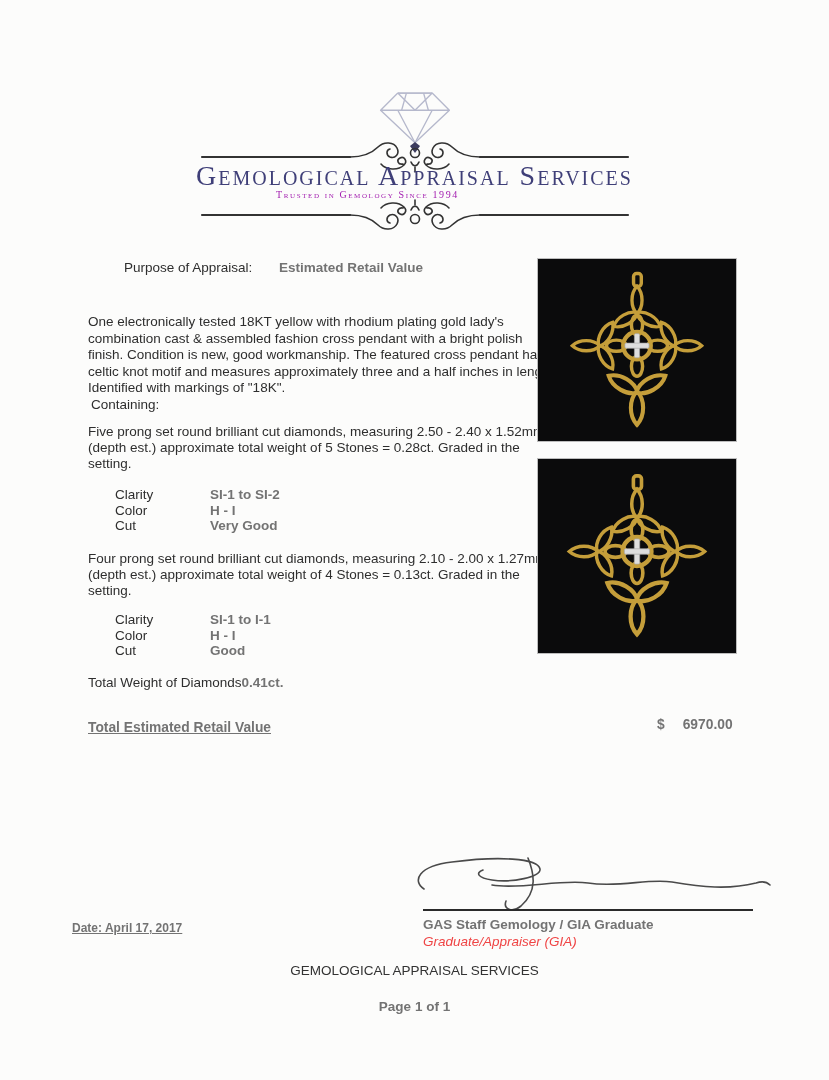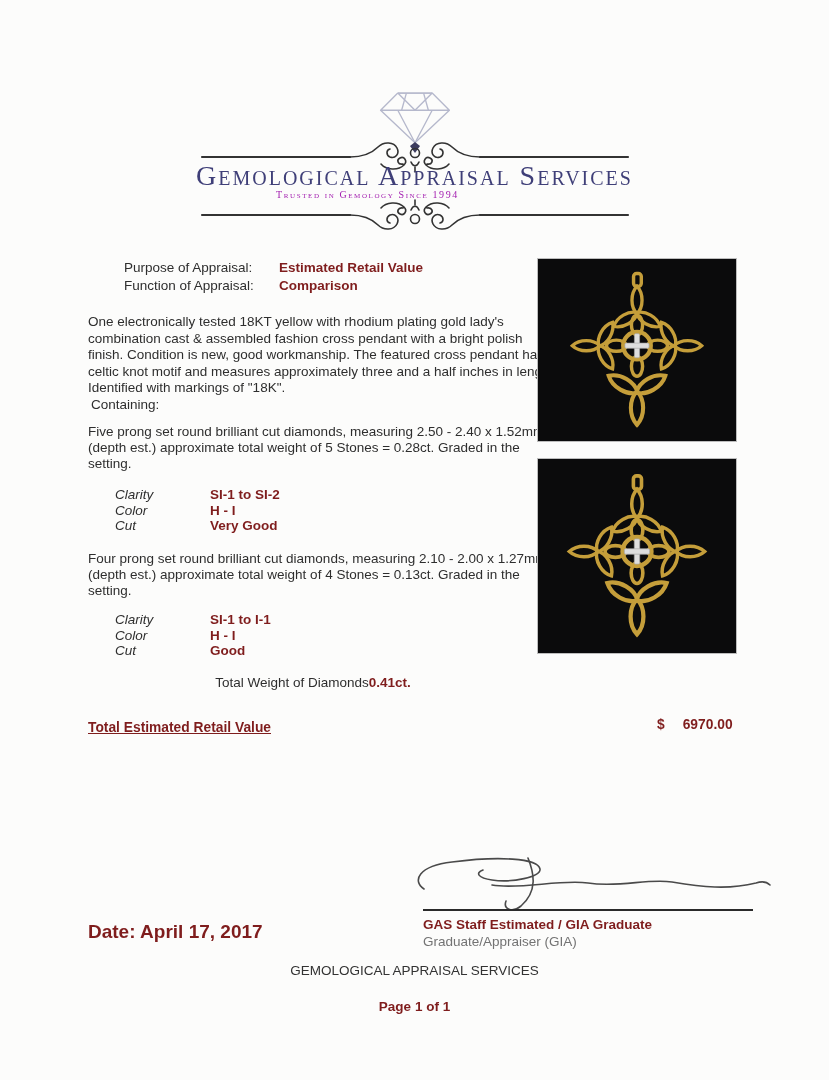--- a/index.html
+++ b/index.html
@@ -20,48 +20,48 @@
     font-family:"Liberation Serif",serif;font-variant:small-caps;
     font-size:28px;letter-spacing:2px;color:#3f3f78;
   }
   .brand-tagline{
     left:0;top:189px;width:735px;text-align:center;
     font-family:"Liberation Serif",serif;font-variant:small-caps;
     font-size:10px;letter-spacing:1.6px;color:#a21caf;
   }
   
   .body-13{font-size:13.5px;line-height:16.5px;}
-  b,.bold{font-weight:bold;color:#7f1d1d;}
+  b,.bold{font-weight:bold;color:#737373;}
   .kv-rows{left:88px;top:259px;width:470px;margin-left:36px;}
   .kv-row{display:flex;line-height:18px;font-size:13.5px;}
   .kv-row .k{width:155px;}
   .descr{left:88px;top:314px;width:470px;}
   .containing{padding-left:3px;}
   .stone-descr{width:466px;font-size:13.5px;line-height:15.8px;}
   .stone-1{left:88px;top:424px;}
   .stone-2{left:88px;top:551px;}
   .grades{left:115px;width:300px;}
   .grades-1{top:487px;}
   .grades-2{top:612px;}
   .grade-row{display:flex;line-height:15.6px;font-size:13.5px;}
-  .grade-row .k{width:95px;font-style:italic;}
+  .grade-row .k{width:95px;}
   .totals{left:88px;top:674px;width:450px;}
-  .total-row{display:flex;justify-content:center;line-height:17px;font-size:13.5px;}
+  .total-row{display:flex;justify-content:flex-start;line-height:17px;font-size:13.5px;}
   .trv-label{left:88px;top:720px;font-size:13.8px;text-decoration:underline;}
   .money{left:657px;top:717px;display:flex;gap:18px;font-size:13.8px;}
   
   .photo{background:#0b0b0c;border:1px solid #bdbdbd;display:flex;align-items:center;justify-content:center;}
   .photo-1{left:537px;top:258px;width:198px;height:182px;}
   .photo-2{left:537px;top:458px;width:198px;height:194px;}
   
   .sig-squiggle{left:408px;top:855px;width:365px;height:58px;}
   .sig-line{left:423px;top:909px;width:330px;border-top:2px solid #2a2a2a;height:0;}
   .sig-title{left:423px;top:916px;font-size:13.5px;line-height:18px;}
-  .sig-subtitle{left:423px;top:934px;font-size:13.5px;color:#737373;}
-  .date-line{left:88px;top:921px;font-size:19px;}
+  .sig-subtitle{left:423px;top:934px;font-size:13.5px;font-style:italic;color:#ef4444;}
+  .date-line{left:72px;top:921px;font-size:12px;text-decoration:underline;}
   
   .footer{left:0;top:962px;width:829px;text-align:center;font-size:13.5px;line-height:18.5px;color:#333;}
   .footer .page-num{margin-top:17px;}
 </style>
 </head>
 <body>
 
 <div class="page">
 
   <svg class="abs diamond-logo" viewBox="0 0 90 60">
@@ -107,24 +107,20 @@
       <circle cx="215" cy="11" r="4.5"></circle>
       <path d="M211,20 C213,25 217,25 219,20"></path>
       <path d="M215,25 L215,30"></path>
     </g>
   </svg>
 
   <div class="abs kv-rows">
     <div class="kv-row">
       <span class="k">Purpose of Appraisal:</span>
       <b>Estimated Retail Value</b>
-    </div>
-    <div class="kv-row">
-      <span class="k">Function of Appraisal:</span>
-      <b>Comparison</b>
     </div>
   </div>
 
   <div class="abs descr body-13">
     <div>One electronically tested 18KT yellow with rhodium plating gold lady's combination cast &amp; assembled fashion cross pendant with a bright polish finish. Condition is new, good workmanship. The featured cross pendant has a celtic knot motif and measures approximately three and a half inches in length. Identified with markings of "18K".</div>
     <div class="containing">Containing:</div>
   </div>
 
   <div class="abs stone-1 stone-descr">Five prong set round brilliant cut diamonds, measuring 2.50 - 2.40 x 1.52mm (depth est.) approximate total weight of 5 Stones = 0.28ct. Graded in the setting.</div>
   <div class="abs grades grades-1">
@@ -235,21 +231,21 @@
   </div>
 
   <svg class="abs sig-squiggle" viewBox="0 0 365 58">
     <g fill="none" stroke="#4a4a4a" stroke-width="1.6" stroke-linecap="round">
       <path d="M16,34 C4,26 10,11 44,7 C90,1 130,3 132,14 C133,22 104,28 84,25 C70,23 67,18 75,15"></path>
       <path d="M120,3 C126,18 130,36 113,51 C104,58 95,54 98,46"></path>
       <path d="M84,30 C112,35 152,24 180,28 C212,33 240,23 264,27 C294,32 320,35 348,28 C354,26 359,27 362,30"></path>
     </g>
   </svg>
   <div class="abs sig-line"></div>
-  <b class="abs sig-title">GAS Staff Estimated / GIA Graduate</b>
+  <b class="abs sig-title">GAS Staff Gemology / GIA Graduate</b>
   <div class="abs sig-subtitle">Graduate/Appraiser (GIA)</div>
   <b class="abs date-line">Date: April 17, 2017</b>
 
   <div class="abs footer">
     <div>GEMOLOGICAL APPRAISAL SERVICES</div>
     <div class="page-num"><b>Page 1 of 1</b></div>
   </div>
 
 </div>
 

